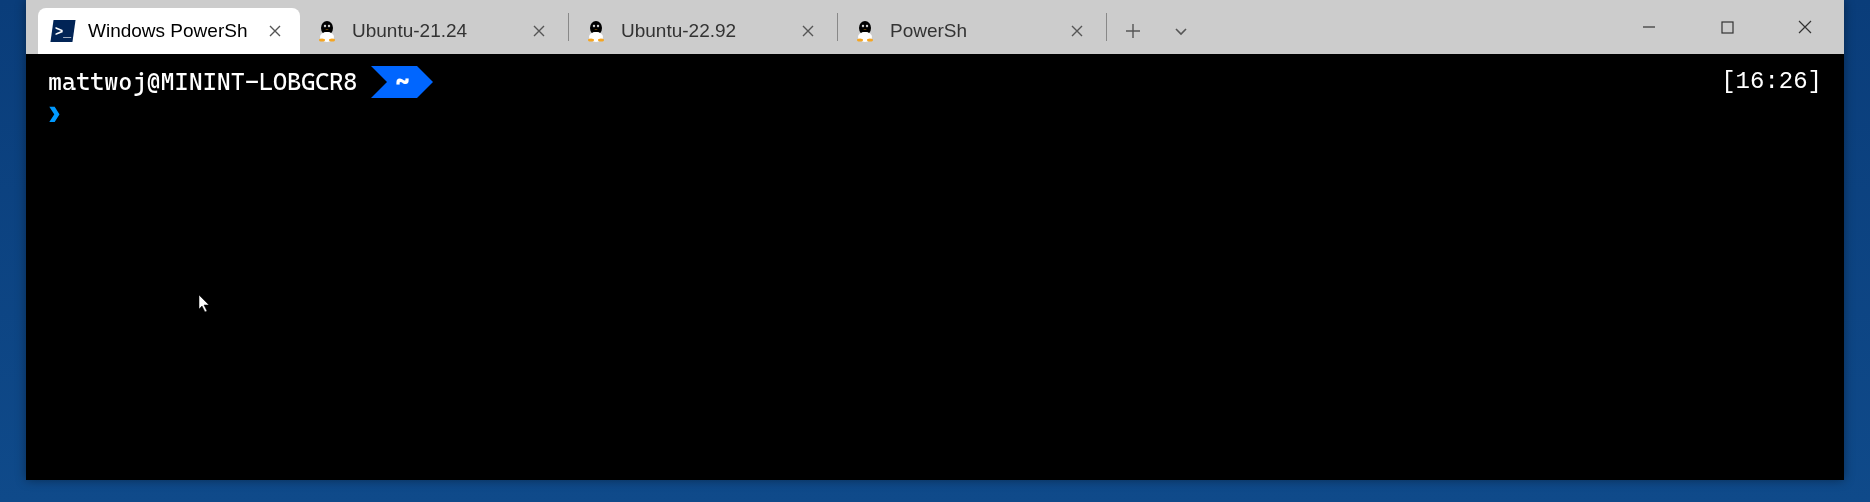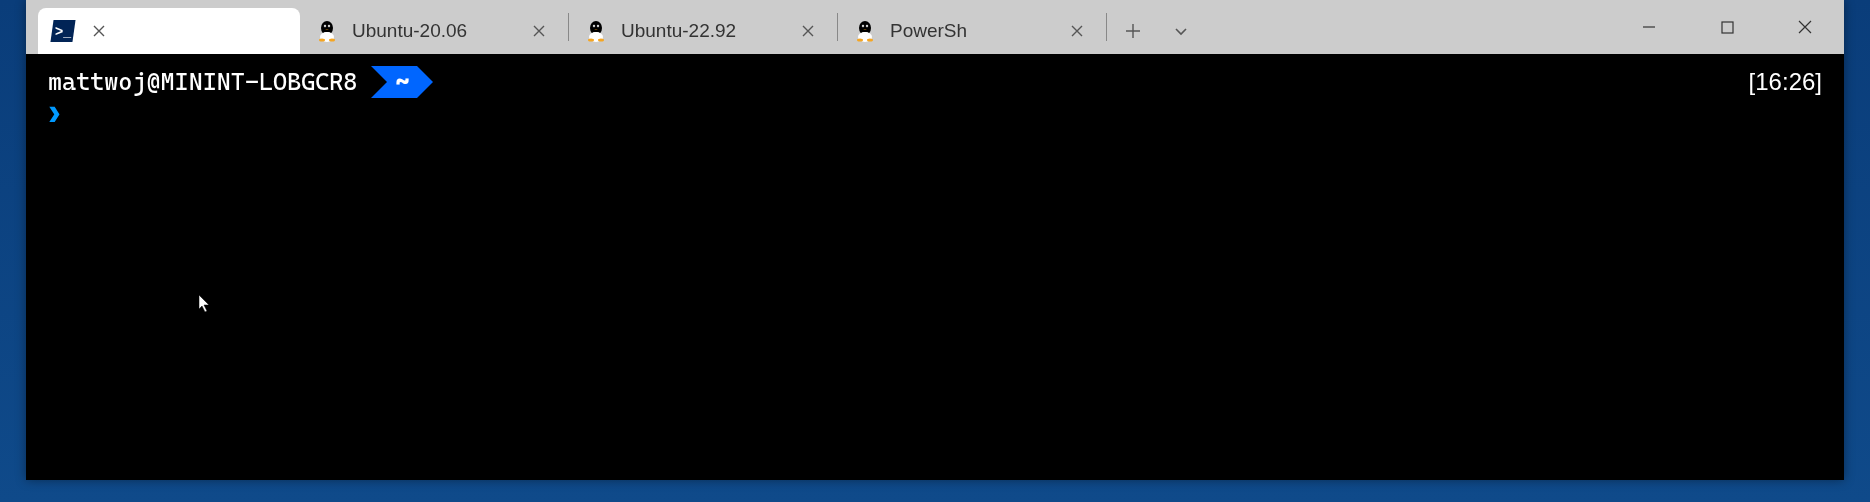--- a/index.html
+++ b/index.html
@@ -165,21 +165,21 @@
       font-weight: bold;
     }
     .pl-right-arrow {
       width: 0; height: 0;
       border-top: 16px solid transparent;
       border-bottom: 16px solid transparent;
       border-left: 16px solid #0066ff;
     }
     .time-display {
       color: #fff;
-      font-family: Liberation Sans, sans-serif;
+      font-family: Liberation Mono, monospace;
     }
     .prompt-caret {
       color: #0099ff;
       font-weight: bold;
       font-size: 22px;
     }
     .cursor-pointer-fake {
       position: absolute;
       left: 172px;
       top: 240px;
@@ -210,20 +210,21 @@
 <div class="window">
   <div class="titlebar">
     <div class="tabs-area">
 
       <div class="tab active">
         <span class="tab-icon">
           <span class="ps-icon">
               <span class="ps-icon-inner">&gt;_</span>
             </span>
         </span>
+        <span class="tab-label">Windows PowerSh</span>
         <span class="tab-close">
           <svg width="12" height="12" viewBox="0 0 12 12">
               <path d="M1 1 L11 11 M11 1 L1 11" stroke="currentColor" stroke-width="1.4" fill="none"></path>
             </svg>
         </span>
       </div>
 
       <div class="tab">
         <span class="tab-icon">
           <svg width="20" height="22" viewBox="0 0 20 22">
@@ -232,21 +233,21 @@
             <ellipse cx="10" cy="16" rx="5" ry="4" fill="#fff"></ellipse>
             <circle cx="8" cy="6" r="1.2" fill="#fff"></circle>
             <circle cx="12" cy="6" r="1.2" fill="#fff"></circle>
             <circle cx="8" cy="6" r="0.5" fill="#000"></circle>
             <circle cx="12" cy="6" r="0.5" fill="#000"></circle>
             <path d="M8 9 Q10 11 12 9 Q10 10 8 9" fill="#f5a623"></path>
             <ellipse cx="5" cy="20" rx="3" ry="1.5" fill="#f5a623"></ellipse>
             <ellipse cx="15" cy="20" rx="3" ry="1.5" fill="#f5a623"></ellipse>
           </svg>
         </span>
-        <span class="tab-label">Ubuntu-20.06</span>
+        <span class="tab-label">Ubuntu-21.24</span>
         <span class="tab-close">
           <svg width="12" height="12" viewBox="0 0 12 12">
               <path d="M1 1 L11 11 M11 1 L1 11" stroke="currentColor" stroke-width="1.4" fill="none"></path>
             </svg>
         </span>
       </div>
 
       <div class="tab-divider"></div>
 
       <div class="tab">

